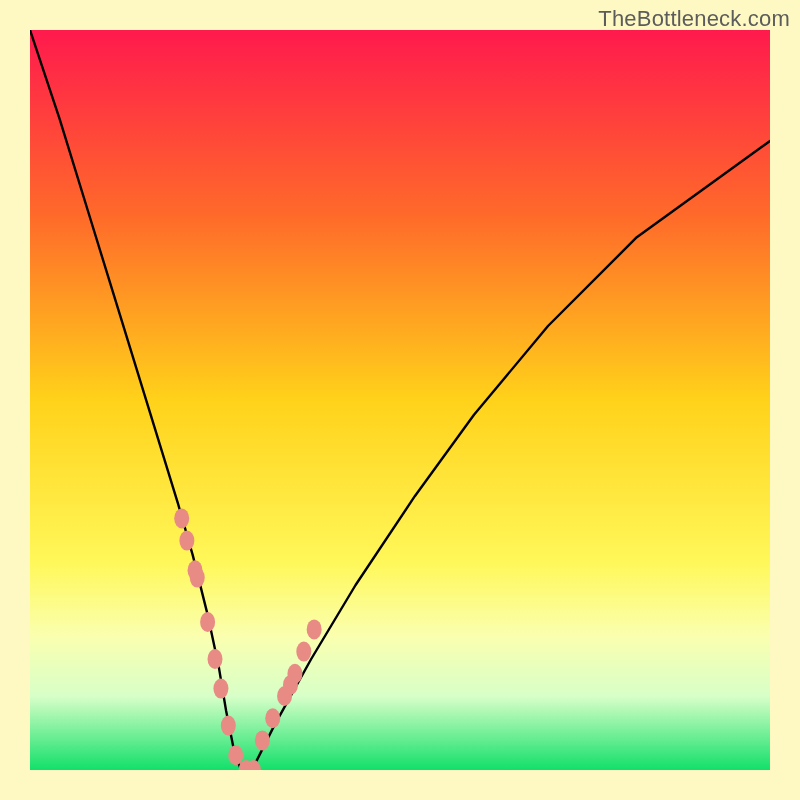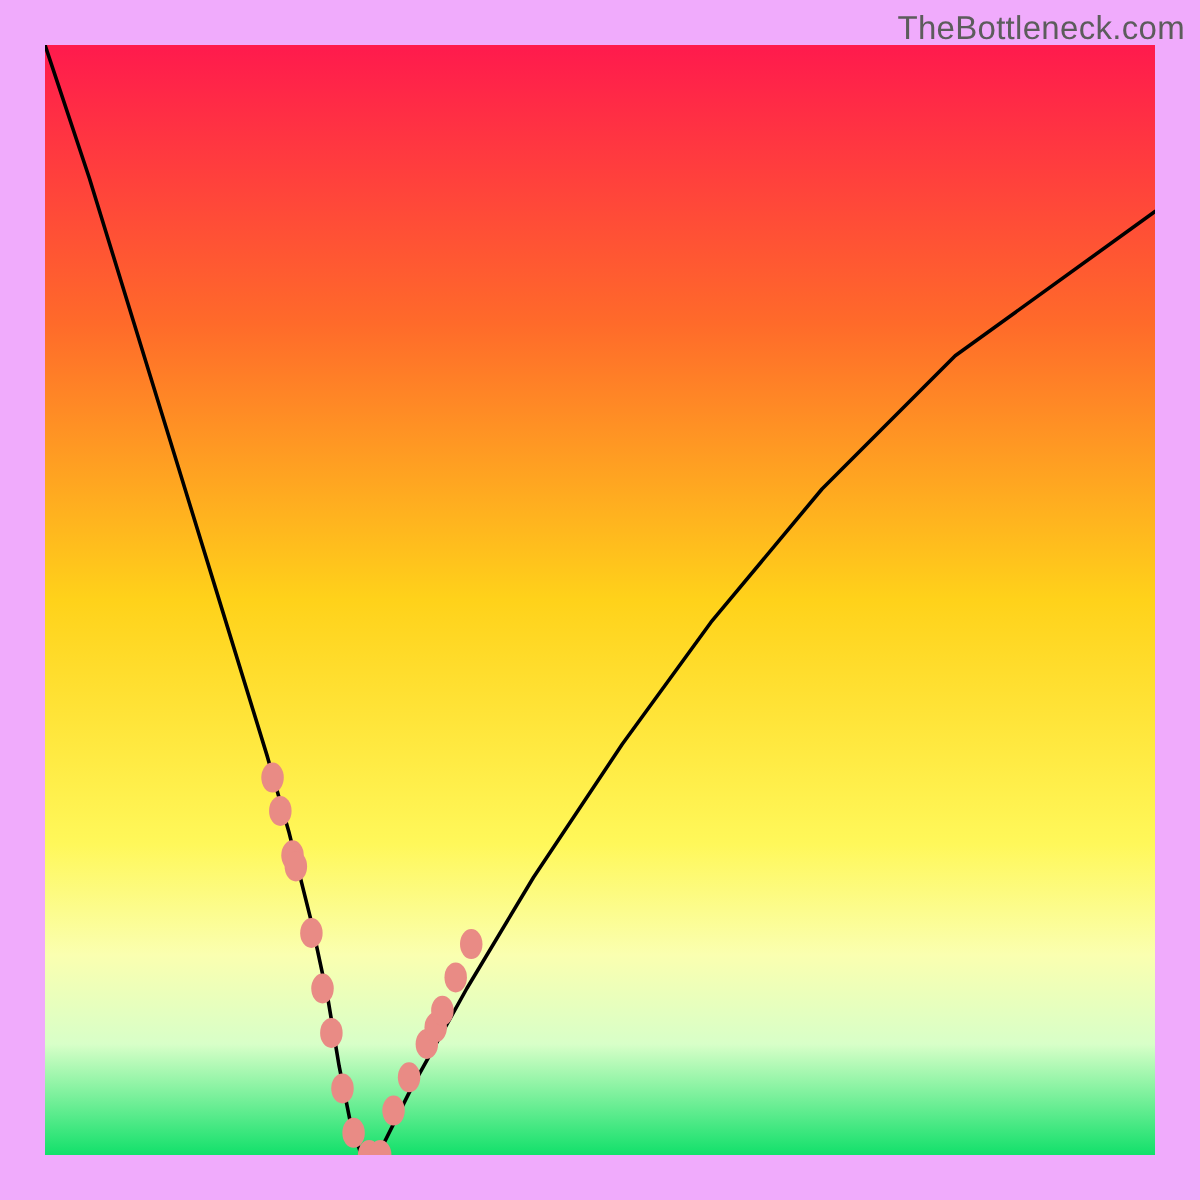--- a/index.html
+++ b/index.html
@@ -7,21 +7,21 @@
     padding: 0;
     width: 800px;
     height: 800px;
     overflow: hidden;
     background: #000;
     font-family: Arial, Helvetica, sans-serif;
   }
   .frame {
     position: absolute;
     inset: 0;
-    background: #f0abfc;
+    background: #fef9c3;
   }
   .plot {
     position: absolute;
     left: 30px;
     top: 30px;
     width: 740px;
     height: 740px;
     overflow: hidden;
   }
   .watermark {

